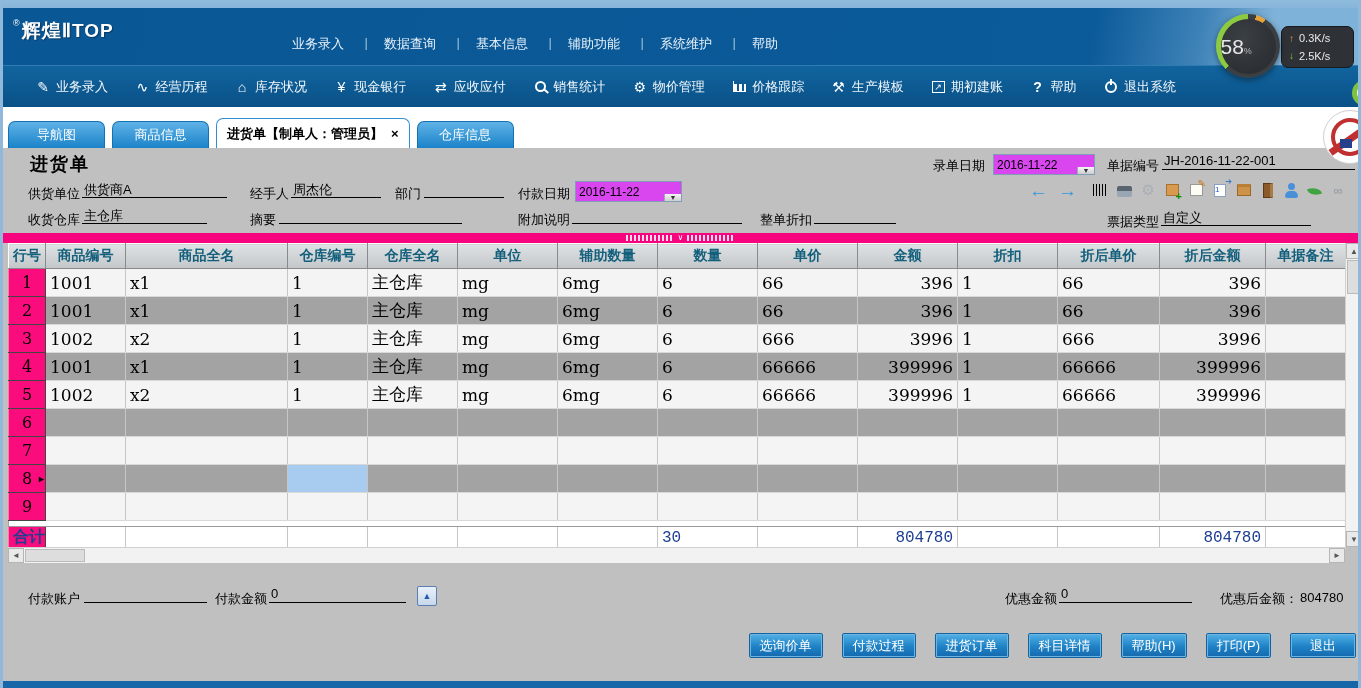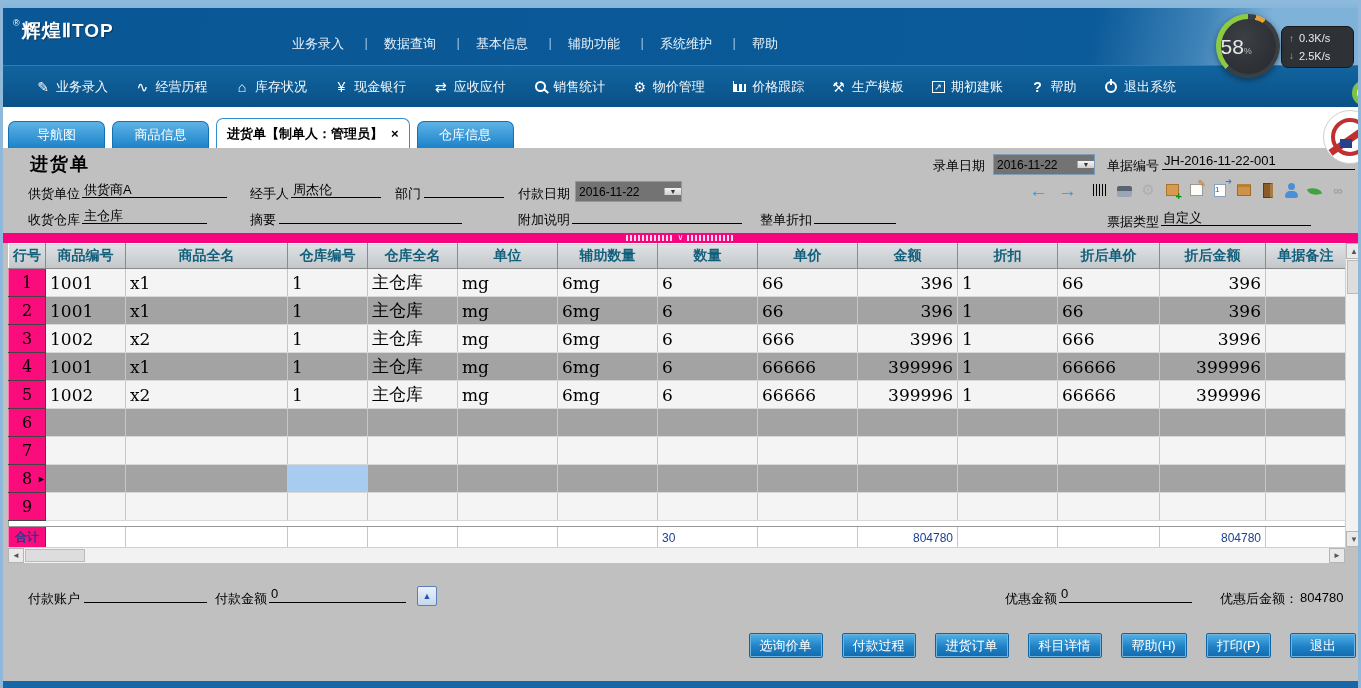--- a/index.html
+++ b/index.html
@@ -65,21 +65,21 @@
   .speed-row { display:flex; align-items:center; gap:5px; color:#E8E8E8; font-size:11px; white-space:nowrap; }
   .arrow-up { color:#E7A33B; font-size:10px; font-weight:bold; }
   .arrow-down { color:#8CCB3F; font-size:10px; font-weight:bold; }
   #minigreen { position:absolute; left:1352px; top:80px; width:26px; height:26px; border-radius:50%; border:5px solid #7FC241; background:#fff; z-index:12; }
 
   
   #main { position:absolute; top:148px; left:0; right:0; bottom:7px; background:#C0C0C0; z-index:2; }
   .lbl { position:absolute; font-size:13px; white-space:nowrap; }
   .uline { position:absolute; border-bottom:1px solid #000; font-size:13px; padding:0 2px 1px 2px; white-space:nowrap; overflow:hidden; height:17px; }
   .doc-title { position:absolute; left:30px; top:4px; font-size:18px; font-weight:bold; letter-spacing:2px; }
-  .combo { position:absolute; background:#737373; border:1px solid #7F9DB9; display:flex; align-items:center; height:21px; }
+  .combo { position:absolute; background:#d946ef; border:1px solid #7F9DB9; display:flex; align-items:flex-end; height:21px; }
   .combo-val { flex:1; font-size:12px; padding:2px 3px; white-space:nowrap; overflow:hidden; }
   .combo-btn { width:17px; background:linear-gradient(#F4F4F4,#CFCFCF); border-left:1px solid #9AA8B8; display:flex; align-items:center; justify-content:center; font-size:7px; color:#333; }
 
   .nav-arrow { position:absolute; font-size:19px; font-weight:bold; color:#2F95DB; top:32px; cursor:default; }
   .mini-icons { position:absolute; left:1092px; top:34px; display:flex; gap:8px; align-items:center; }
   .mi { width:16px; height:16px; position:relative; display:inline-flex; align-items:center; justify-content:center; font-size:12px; }
   .i-barcode { background:repeating-linear-gradient(90deg,#000 0 1px,transparent 1px 3px); height:12px; width:15px; align-self:center; }
   .i-print { width:15px; height:11px; background:linear-gradient(#5A6470 45%,#9AA6B4 45%); border-radius:2px; margin-top:3px; }
   .i-gear { color:#A9AFB5; font-size:15px; }
   .i-boxadd { width:13px; height:12px; background:#D79A4E; border:1px solid #A9722F; }
@@ -107,21 +107,21 @@
   thead th { height:25px; background:linear-gradient(#DFE2E4,#C3C7C9); color:#14607C; font-size:14px; font-weight:bold;
     border-top:1px solid #FFF; border-left:1px solid #FFF; border-right:1px solid #8A8A8A; border-bottom:1px solid #8A8A8A; white-space:nowrap; overflow:hidden; }
   tbody td { height:28px; border-right:1px solid #C6C6C6; border-bottom:1px solid #D8D8D8; font-family:"DejaVu Serif",serif; font-size:17px; padding:0 4px; white-space:nowrap; overflow:hidden; }
   #gbody tr:nth-child(odd) td { background:#F4F4F4; }
   #gbody tr:nth-child(odd) td.selcell, td.selcell { background:#A8CCF0; }
   td.rownum { background:#FA0C7C !important; text-align:center; font-size:16px; padding:0;
     border:1px solid #444; border-top-color:#FF7AB5; border-left-color:#FF7AB5; position:relative; }
   .cur-marker { position:absolute; right:-1px; top:50%; transform:translateY(-50%); font-size:9px; color:#000; font-family:"Liberation Sans",sans-serif; }
   tbody td:nth-child(10), tbody td:nth-child(13) { text-align:right; }
   tr.gap td { height:6px !important; background:#fff !important; border:none; border-bottom:1px solid #9A9A9A; }
-  tr.total td { height:22px; background:#fff; font-family:Liberation Sans, sans-serif; font-size:12px; color:#1D3E91; }
+  tr.total td { height:22px; background:#fff; font-family:Liberation Mono, monospace; font-size:16px; color:#1D3E91; }
   td.total-label { background:#FA0C7C !important; color:#11607B; font-weight:bold; font-size:13px; text-align:center; font-family:"Liberation Sans",sans-serif;
     border:1px solid #444; border-top-color:#FF7AB5; border-left-color:#FF7AB5; }
 
   
   .sbtn { background:#E9E9E9; border:1px solid #B5B5B5; color:#555; display:flex; align-items:center; justify-content:center; font-size:8px; }
   #vscroll { position:absolute; left:1345px; top:95px; width:16px; height:304px; background:#F2F2F2; border-left:1px solid #D0D0D0; }
   #vscroll .up { position:absolute; top:0; left:0; width:16px; height:16px; }
   #vscroll .down { position:absolute; bottom:0; left:0; width:16px; height:16px; }
   #vscroll .thumb { position:absolute; top:17px; left:1px; width:14px; height:34px; background:#DDD; border:1px solid #BBB; }
   #hscroll { position:absolute; left:8px; top:399px; width:1337px; height:16px; background:#F2F2F2; border-top:1px solid #D0D0D0; }

